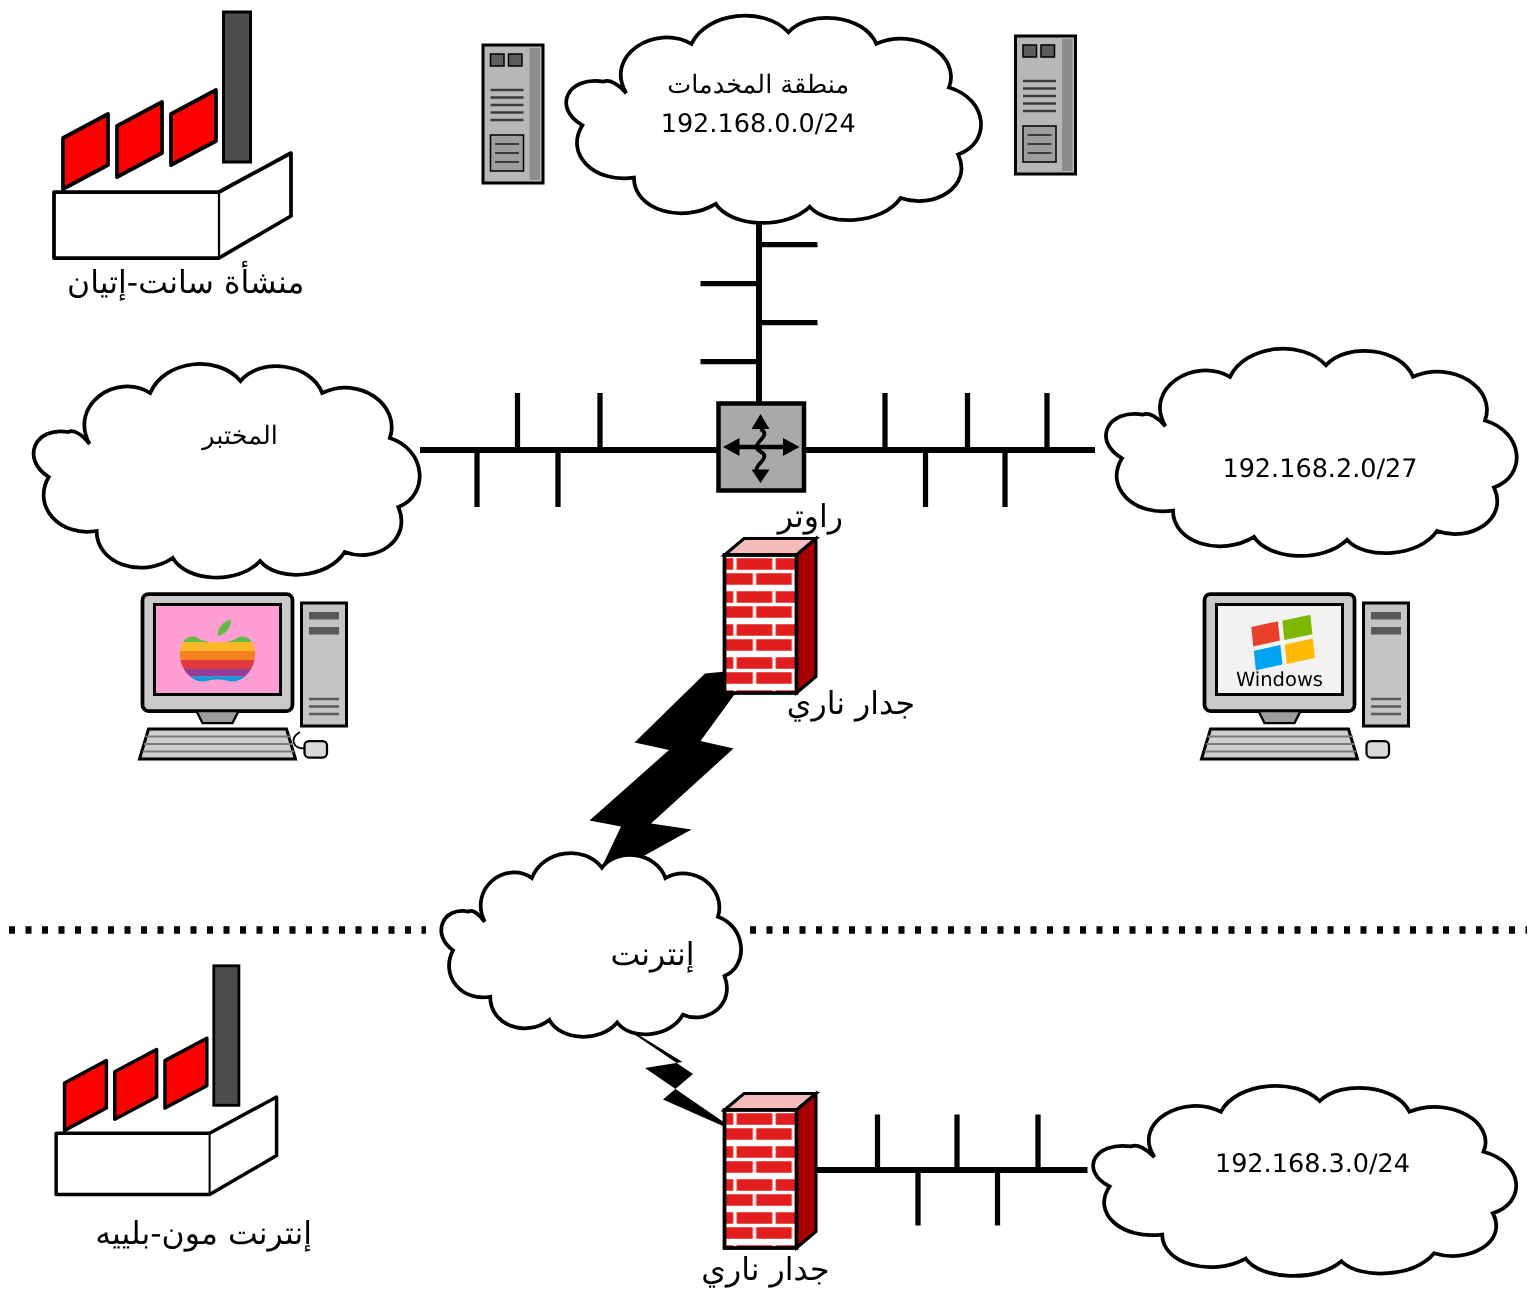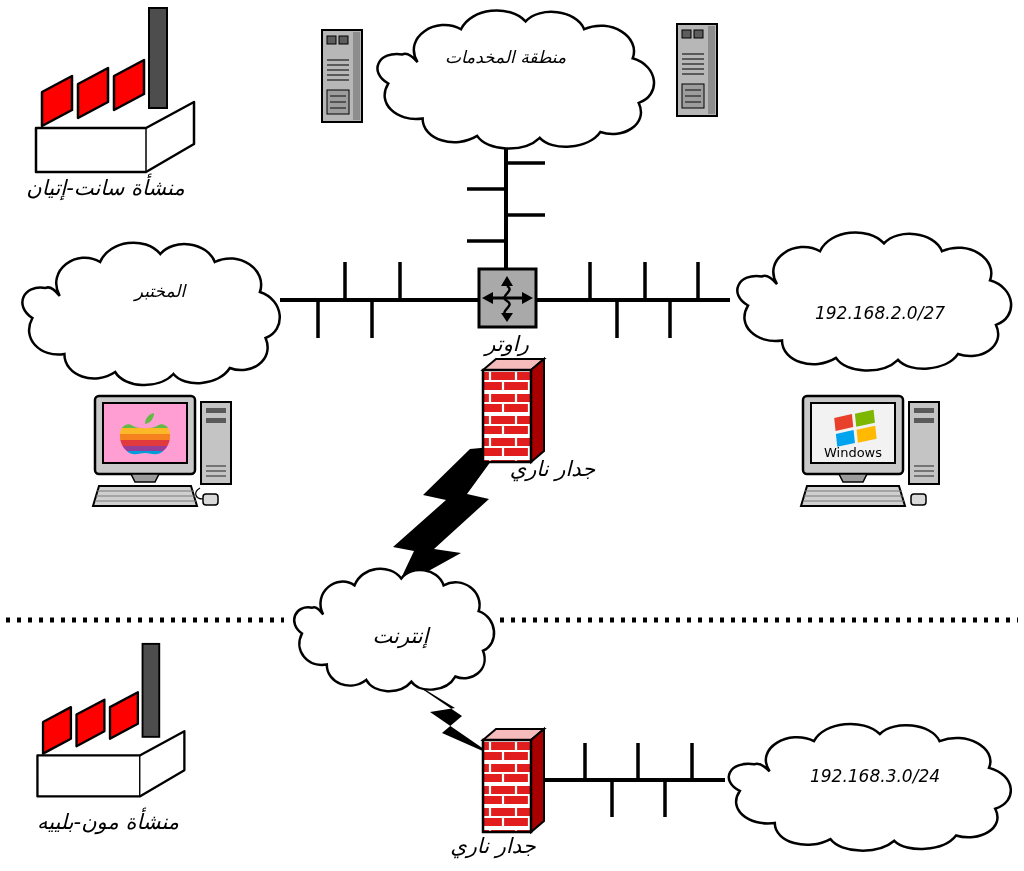--- a/index.html
+++ b/index.html
@@ -2,24 +2,24 @@
 <html><head>
 <meta charset="utf-8">
 <style>
   html,body { margin:0; padding:0; background:#fff; }
   .canvas {
     position:relative; width:1024px; height:871px; background:#fff;
     overflow:hidden; font-family:"DejaVu Sans", sans-serif; color:#000;
   }
   svg.diagram-svg { position:absolute; left:0; top:0; width:1024px; height:871px; }
   svg text { font-family:"DejaVu Sans", sans-serif; }
-  .label { position:absolute; text-align:center; line-height:1.15; color:#000;font-style:italic; }
+  .label { position:absolute; text-align:center; line-height:1.15; color:#000; }
   .label.ar { direction:rtl; }
   .label.subnet { direction:ltr; }
-  .lg { font-size:21px; }
+  .lg { font-size:21px;text-align:right; }
   .md { font-size:17px; }
 </style>
 </head>
 <body>
 
 <div class="canvas">
 
 <svg class="diagram-svg" viewBox="0 0 1024 871">
   <defs>
     <pattern id="bricks" width="26" height="22" patternUnits="userSpaceOnUse">
@@ -142,22 +142,23 @@
     <text x="50" y="61" text-anchor="middle" font-size="13" fill="#000">Windows</text>
     <polygon points="36,78 64,78 60,86 40,86" fill="#9c9c9c" stroke="#000" stroke-width="1.5"></polygon>
     <polygon points="4,90 96,90 102,110 -2,110" fill="#cfcfcf" stroke="#000" stroke-width="2"></polygon>
     <path d="M2,95 H99 M1,100 H100 M0,105 H101" stroke="#7a7a7a" stroke-width="1.2" fill="none"></path>
     <rect x="108" y="98" width="15" height="11" rx="3" fill="#d9d9d9" stroke="#000" stroke-width="1.5"></rect>
   </g>
 </svg>
 
 <div class="label ar lg" style="left:8px;   top:176px; width:195px;">منشأة سانت-إتيان</div>
 <div class="label ar md" style="left:398px; top:48px;  width:215px;">منطقة المخدمات</div>
+<div class="label subnet md" style="left:398px; top:74px; width:215px;">192.168.0.0/24</div>
 <div class="label ar md" style="left:55px;  top:282px; width:210px;">المختبر</div>
 <div class="label subnet md" style="left:775px; top:304px; width:210px;">192.168.2.0/27</div>
 <div class="label ar lg" style="left:452px; top:332px; width:110px;">راوتر</div>
 <div class="label ar lg" style="left:495px; top:457px; width:115px;">جدار ناري</div>
 <div class="label ar lg" style="left:338px; top:624px; width:125px; font-size:21px;">إنترنت</div>
-<div class="label ar lg" style="left:8px;   top:810px; width:200px;">منشأة مون-بلييه</div>
+<div class="label ar lg" style="left:8px;   top:810px; width:200px;">إنترنت مون-بلييه</div>
 <div class="label ar lg" style="left:433px; top:834px; width:120px;">جدار ناري</div>
 <div class="label subnet md" style="left:770px; top:767px; width:210px;">192.168.3.0/24</div>
 
 </div>
 
 </body></html>

